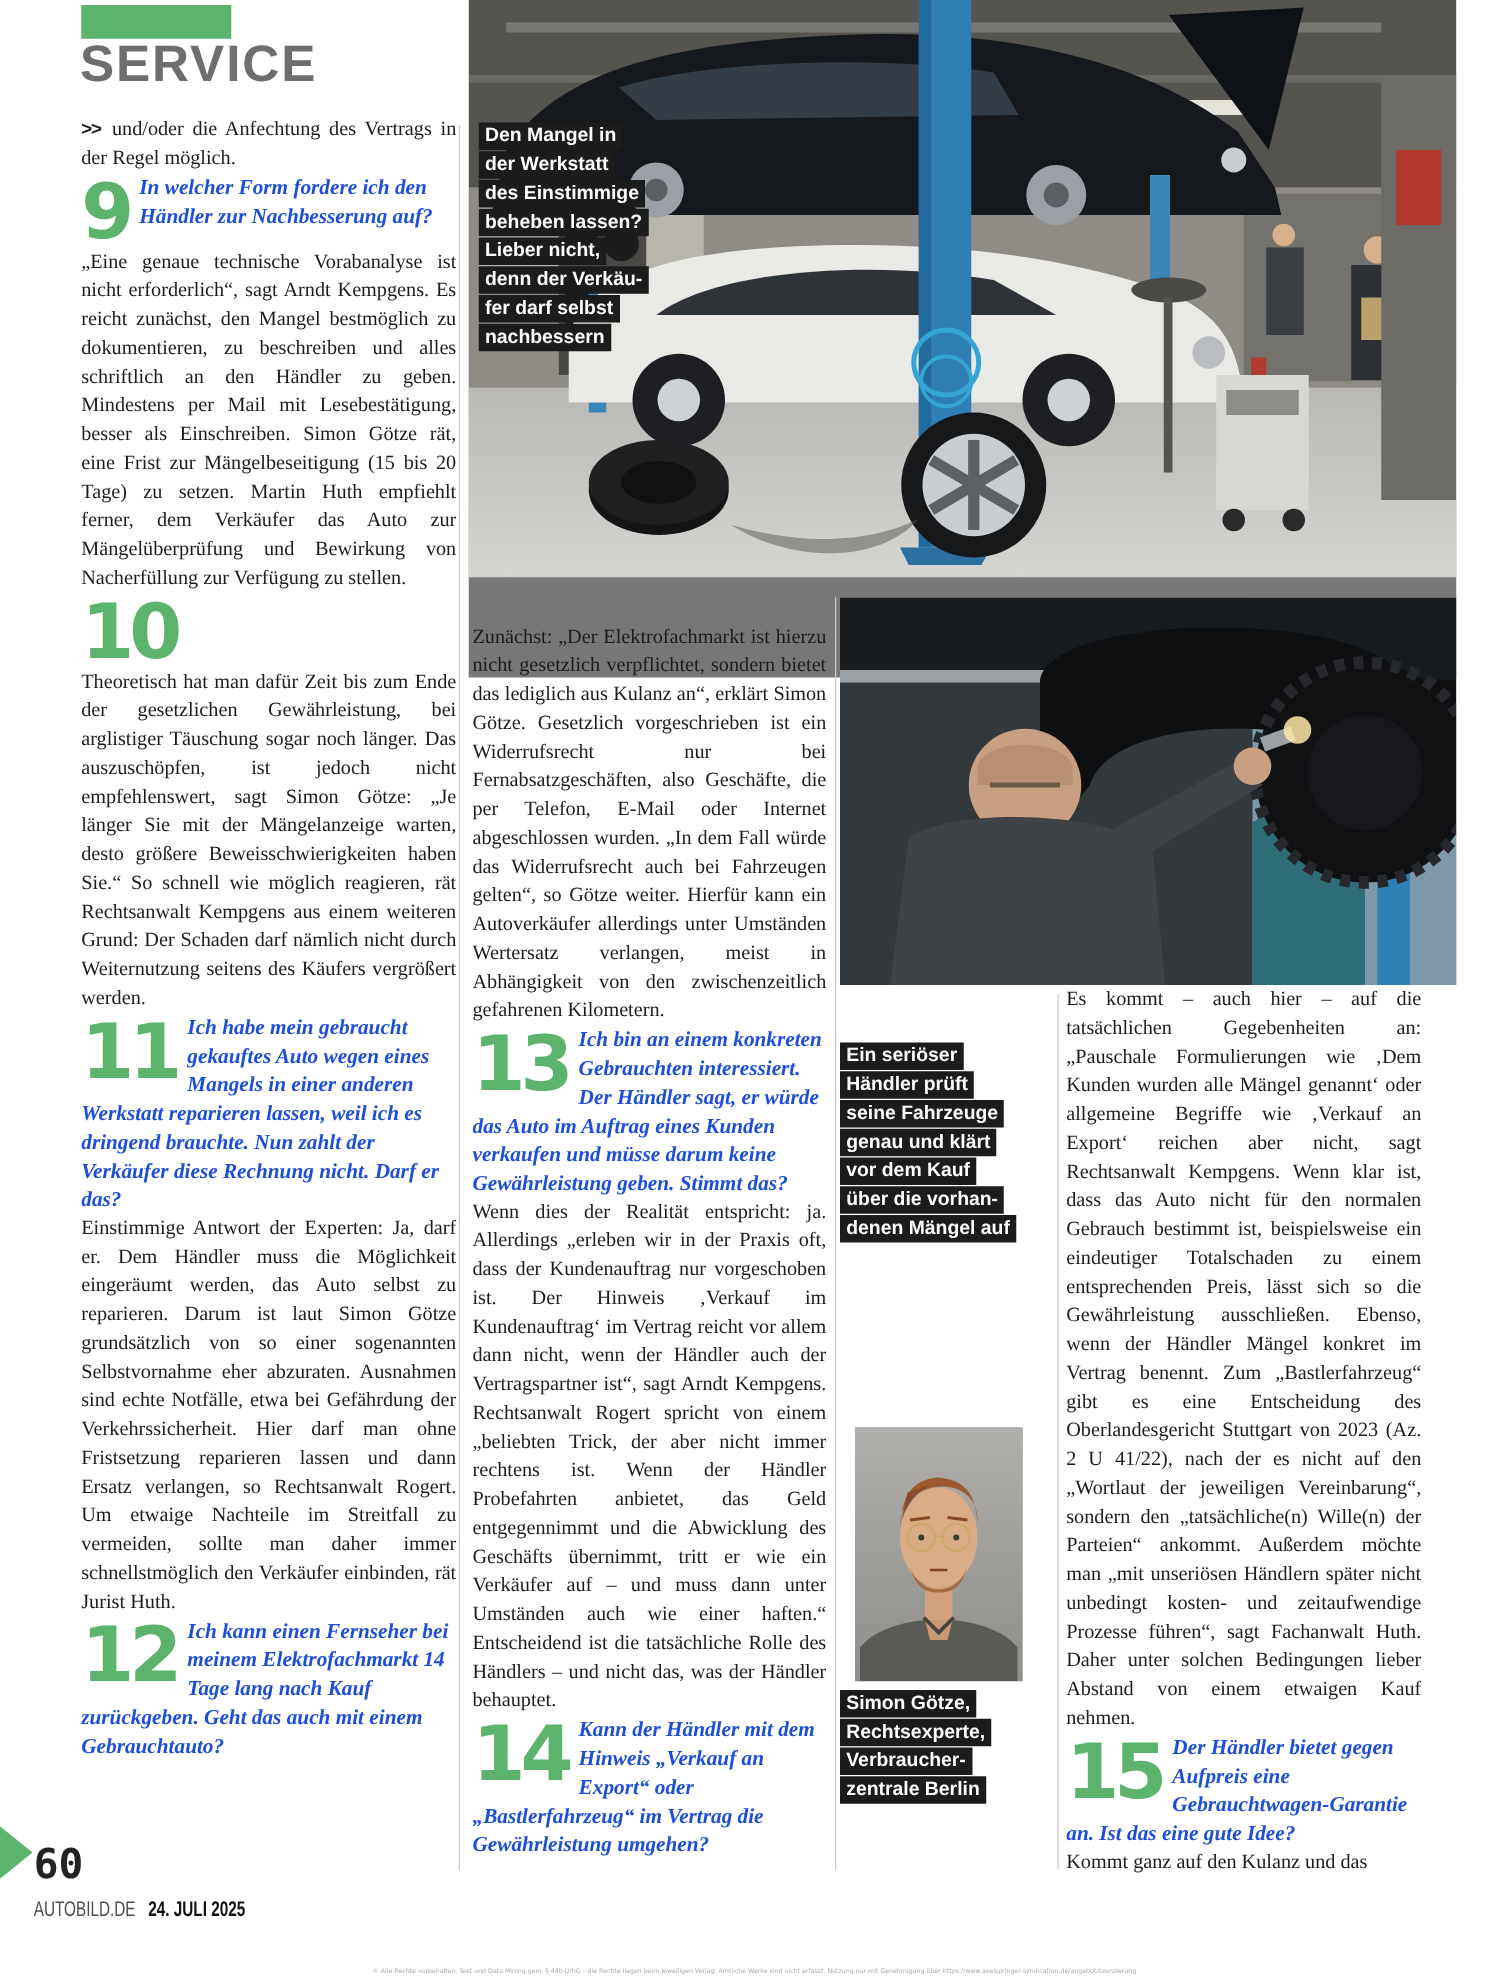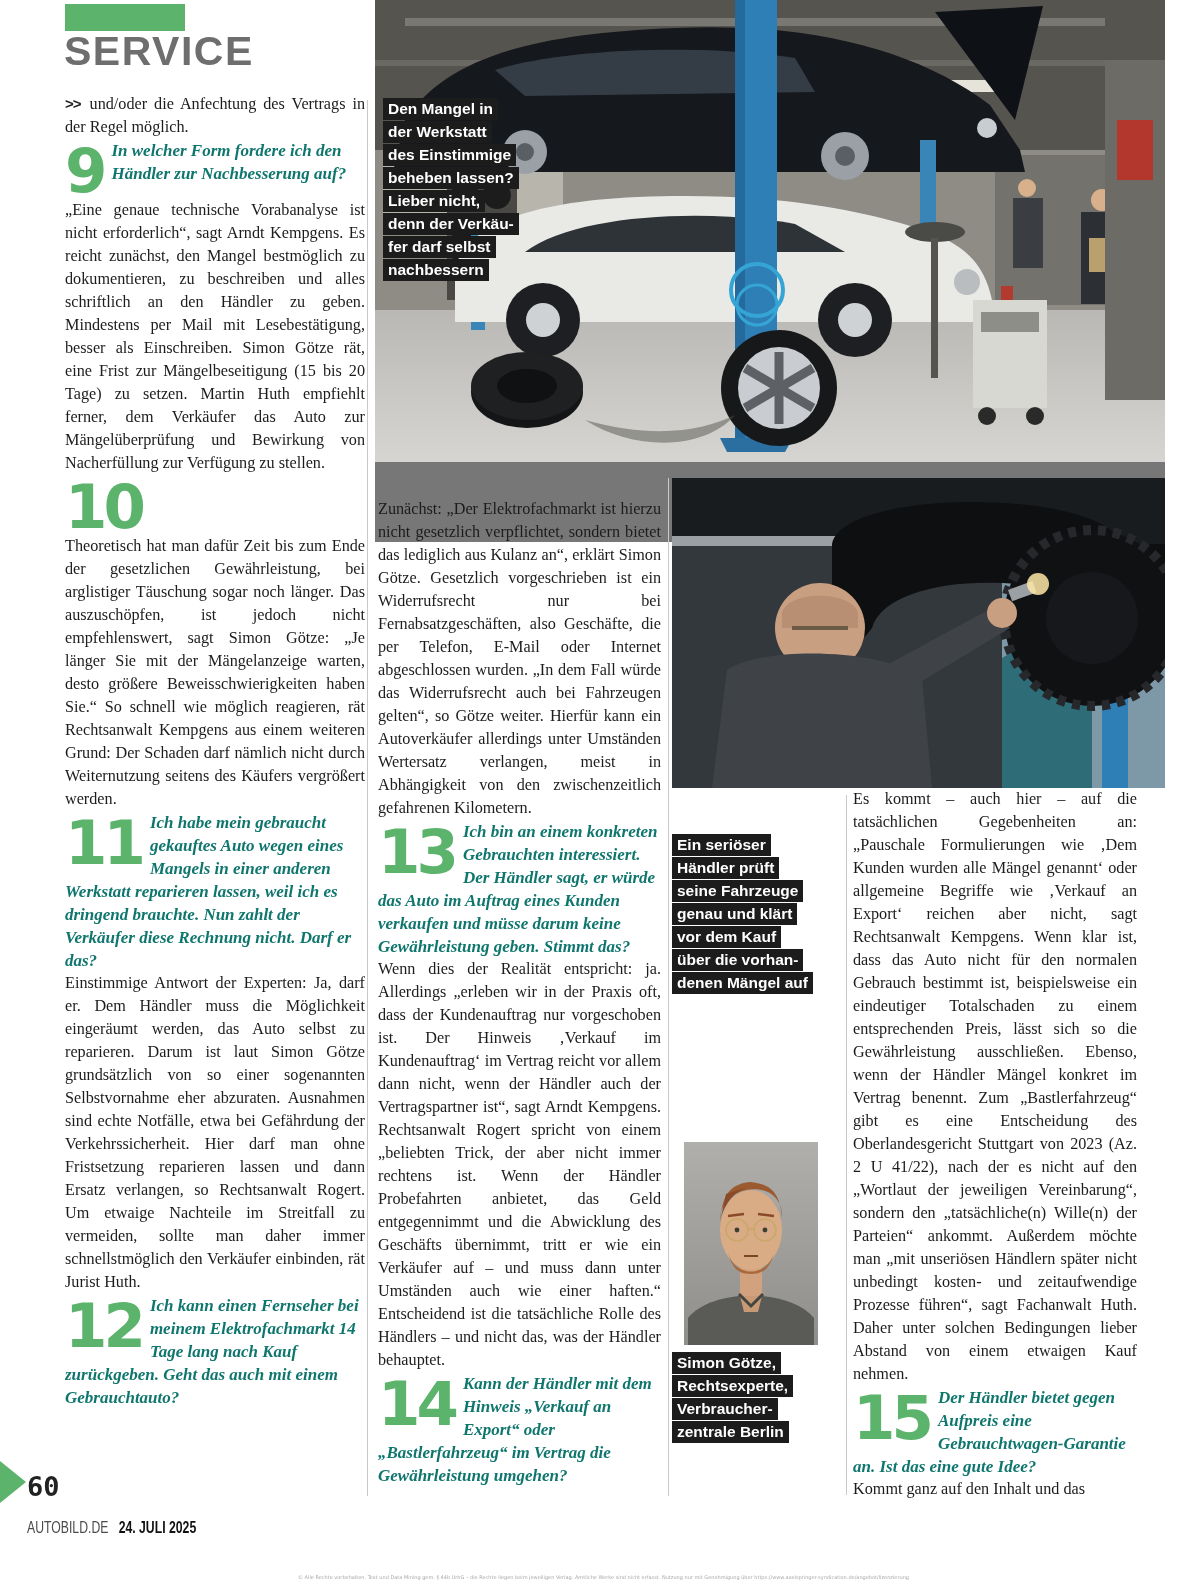--- a/index.html
+++ b/index.html
@@ -21,21 +21,21 @@
   #rule1{left:367px;top:100px;height:1396px;}
   #rule2{left:668px;top:478px;height:1018px;}
   #rule3{left:846px;top:795px;height:700px;}
 
   .intro-marker{font-family:"Liberation Sans",sans-serif;font-weight:900;
     font-size:15px;letter-spacing:-1px;margin-right:9px;color:#222;}
   .q-num{float:left;font-family:"DejaVu Sans",sans-serif;font-weight:700;
     color:#5cb36b;font-size:61px;line-height:57px;letter-spacing:-4px;
     margin:3px 8px 0 0;}
   .q-heading{font-weight:700;font-style:italic;font-size:17px;line-height:23px;
-    text-align:left;color:#0f766e;}
+    text-align:left;color:#1d4ed8;}
   .q-body{margin:0;}
   .clear{clear:both;}
 
   
   .photo{position:absolute;overflow:hidden;background:#777;}
   #photo1{left:375px;top:0;width:790px;height:542px;}
   #photo2{left:672px;top:478px;width:493px;height:310px;}
   #photo3{left:684px;top:1142px;width:134px;height:203px;}
   .photo svg{display:block;}
 
@@ -45,21 +45,21 @@
   .cap span{display:table;background:#1c1c1c;padding:2px 5px 3px;margin-bottom:1px;
     white-space:nowrap;}
   #cap1{left:383px;top:98px;}
   #cap2{left:672px;top:834px;}
   #cap3{left:672px;top:1352px;}
 
   
   #page-arrow{left:0;top:1461px;width:0;height:0;border-top:21px solid transparent;
     border-bottom:21px solid transparent;border-left:26px solid #5cb36b;}
   #page-number{left:27px;top:1471px;font-family:"DejaVu Sans Mono",monospace;
-    font-weight:700;font-size:27px;color:#222;}
+    font-weight:700;font-size:33px;color:#222;}
   #footer-line{left:27px;top:1518px;font-family:"Liberation Sans",sans-serif;
     font-size:17px;letter-spacing:0;white-space:nowrap;transform:scaleX(0.72);
     transform-origin:left top;}
   #footer-brand{color:#4c4c4c;font-weight:400;}
   #footer-date{color:#111;font-weight:900;}
   #fine-print{left:298px;top:1574px;width:762px;font-family:"DejaVu Sans",sans-serif;
     font-size:5px;color:#a9a9a9;white-space:nowrap;overflow:hidden;}
 </style>
 </head>
 <body>
@@ -300,21 +300,21 @@
     <div class="clear"></div>
   </div>
 </div>
 
 <div class="col" id="col-right">
   <p class="q-body">Es kommt – auch hier – auf die tatsächlichen Gegebenheiten an: „Pauschale Formulierungen wie ‚Dem Kunden wurden alle Mängel genannt‘ oder allgemeine Begriffe wie ‚Verkauf an Export‘ reichen aber nicht, sagt Rechtsanwalt Kempgens. Wenn klar ist, dass das Auto nicht für den normalen Gebrauch bestimmt ist, beispielsweise ein eindeutiger Totalschaden zu einem entsprechenden Preis, lässt sich so die Gewährleistung ausschließen. Ebenso, wenn der Händler Mängel konkret im Vertrag benennt. Zum „Bastlerfahrzeug“ gibt es eine Entscheidung des Oberlandesgericht Stuttgart von 2023 (Az. 2 U 41/22), nach der es nicht auf den „Wortlaut der jeweiligen Vereinbarung“, sondern den „tatsächliche(n) Wille(n) der Parteien“ ankommt. Außerdem möchte man „mit unseriösen Händlern später nicht unbedingt kosten- und zeitaufwendige Prozesse führen“, sagt Fachanwalt Huth. Daher unter solchen Bedingungen lieber Abstand von einem etwaigen Kauf nehmen.</p>
   <div>
     <div class="q-num">15</div>
     <div class="q-heading">Der Händler bietet gegen Aufpreis eine Gebrauchtwagen-Garantie an. Ist das eine gute Idee?</div>
     <div class="clear"></div>
-    <p class="q-body">Kommt ganz auf den Inhalt und das</p>
+    <p class="q-body">Kommt ganz auf den Kulanz und das</p>
   </div>
 </div>
 
 <div class="abs" id="page-arrow"></div>
 <div class="abs" id="page-number">60</div>
 <div class="abs" id="footer-line">
   <span id="footer-brand">AUTOBILD.DE</span>
   <span>&nbsp;</span>
   <span id="footer-date">24. JULI 2025</span>
 </div>

